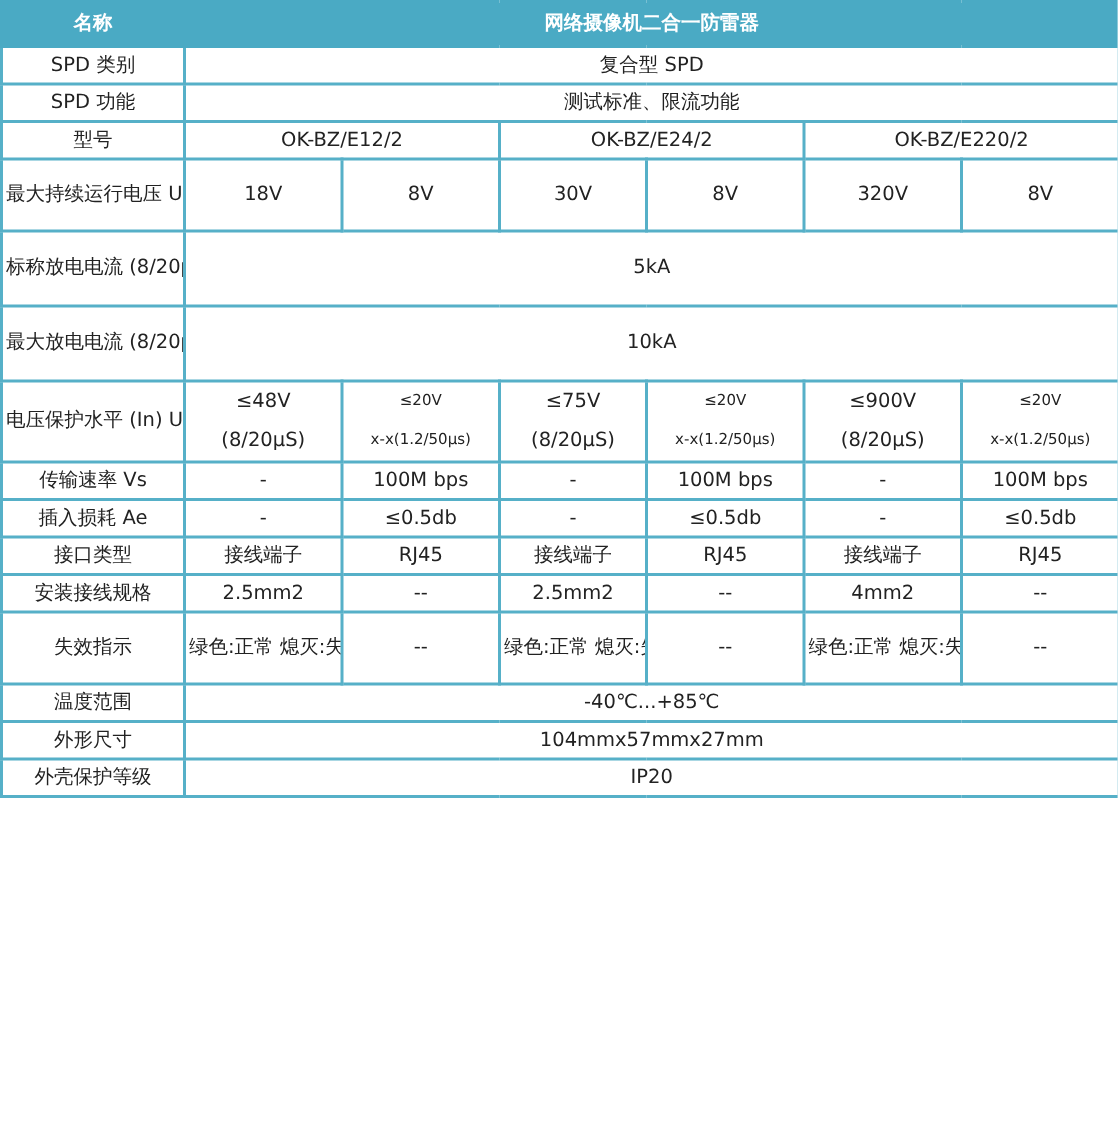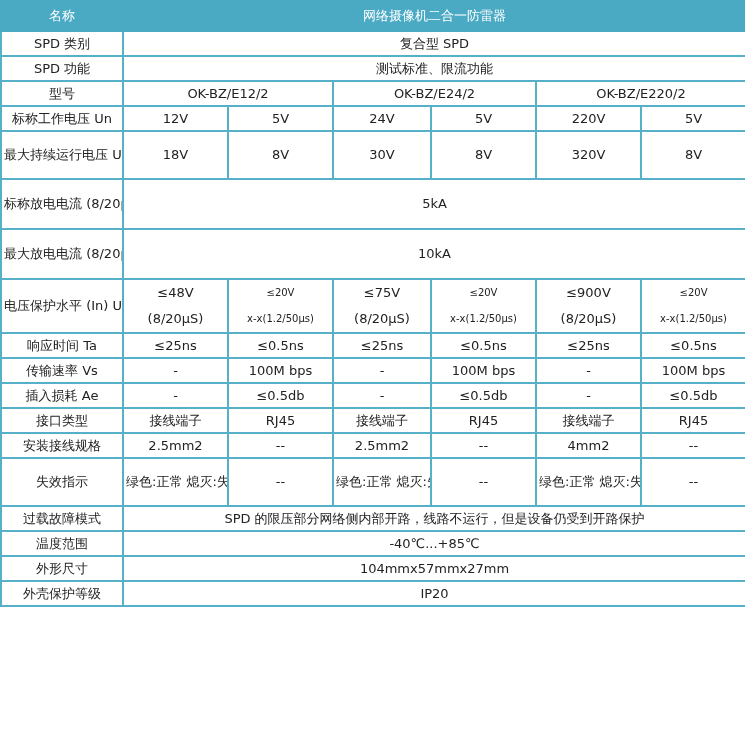--- a/index.html
+++ b/index.html
@@ -17,21 +17,21 @@
     text-align: center;
     vertical-align: middle;
     padding: 0 2px;
     line-height: 26px;
     overflow: hidden;
     white-space: nowrap;
   }
   table.spec th {
     background: #4aaac4;
     color: #ffffff;
-    font-weight: normal;
+    font-weight: bold;
     height: 28px;
     border-color: #4aaac4;
   }
   tr.h27 td { height: 23px; line-height: 23px; }
   tr.h50 td { height: 46px; }
   tr.h52 td { height: 48px; }
   .wrap { white-space: normal; line-height: 26px; }
   .small { font-size: 10px; }
 </style>
 </head>
@@ -58,29 +58,20 @@
   </tr>
   <tr class="h27">
     <td>SPD 功能</td>
     <td colspan="6">测试标准、限流功能</td>
   </tr>
   <tr class="h27">
     <td>型号</td>
     <td colspan="2">OK-BZ/E12/2</td>
     <td colspan="2">OK-BZ/E24/2</td>
     <td colspan="2">OK-BZ/E220/2</td>
-  </tr>
-  <tr class="h27">
-    <td>标称工作电压 Un</td>
-    <td>12V</td>
-    <td>5V</td>
-    <td>24V</td>
-    <td>5V</td>
-    <td>220V</td>
-    <td>5V</td>
   </tr>
   <tr class="h50">
     <td class="wrap">最大持续运行电压 Uc</td>
     <td>18V</td>
     <td>8V</td>
     <td>30V</td>
     <td>8V</td>
     <td>320V</td>
     <td>8V</td>
   </tr>
@@ -111,29 +102,20 @@
           <div>x-x(1.2/50μs)</div>
         </td>
     <td>
           <div>≤900V</div>
           <div>(8/20μS)</div>
         </td>
     <td class="small">
           <div>≤20V</div>
           <div>x-x(1.2/50μs)</div>
         </td>
-  </tr>
-  <tr class="h27">
-    <td>响应时间 Ta</td>
-    <td>≤25ns</td>
-    <td>≤0.5ns</td>
-    <td>≤25ns</td>
-    <td>≤0.5ns</td>
-    <td>≤25ns</td>
-    <td>≤0.5ns</td>
   </tr>
   <tr class="h27">
     <td>传输速率 Vs</td>
     <td>-</td>
     <td>100M bps</td>
     <td>-</td>
     <td>100M bps</td>
     <td>-</td>
     <td>100M bps</td>
   </tr>
@@ -167,24 +149,20 @@
   <tr class="h50">
     <td>失效指示</td>
     <td class="wrap">绿色:正常 熄灭:失效</td>
     <td>--</td>
     <td class="wrap">绿色:正常 熄灭:失效</td>
     <td>--</td>
     <td class="wrap">绿色:正常 熄灭:失效</td>
     <td>--</td>
   </tr>
   <tr class="h27">
-    <td>过载故障模式</td>
-    <td colspan="6">SPD 的限压部分网络侧内部开路，线路不运行，但是设备仍受到开路保护</td>
-  </tr>
-  <tr class="h27">
     <td>温度范围</td>
     <td colspan="6">-40℃...+85℃</td>
   </tr>
   <tr class="h27">
     <td>外形尺寸</td>
     <td colspan="6">104mmx57mmx27mm</td>
   </tr>
   <tr class="h27">
     <td>外壳保护等级</td>
     <td colspan="6">IP20</td>

